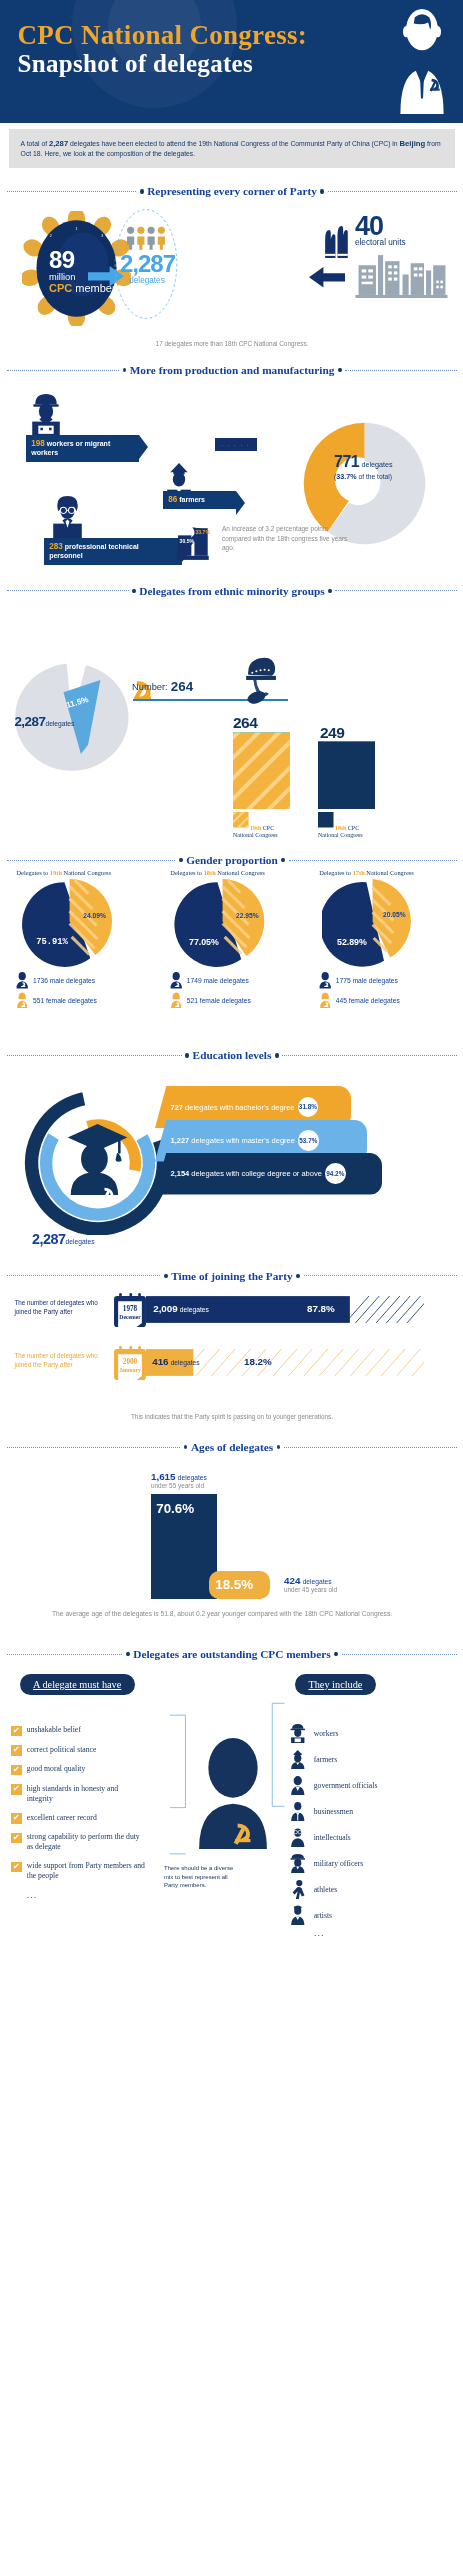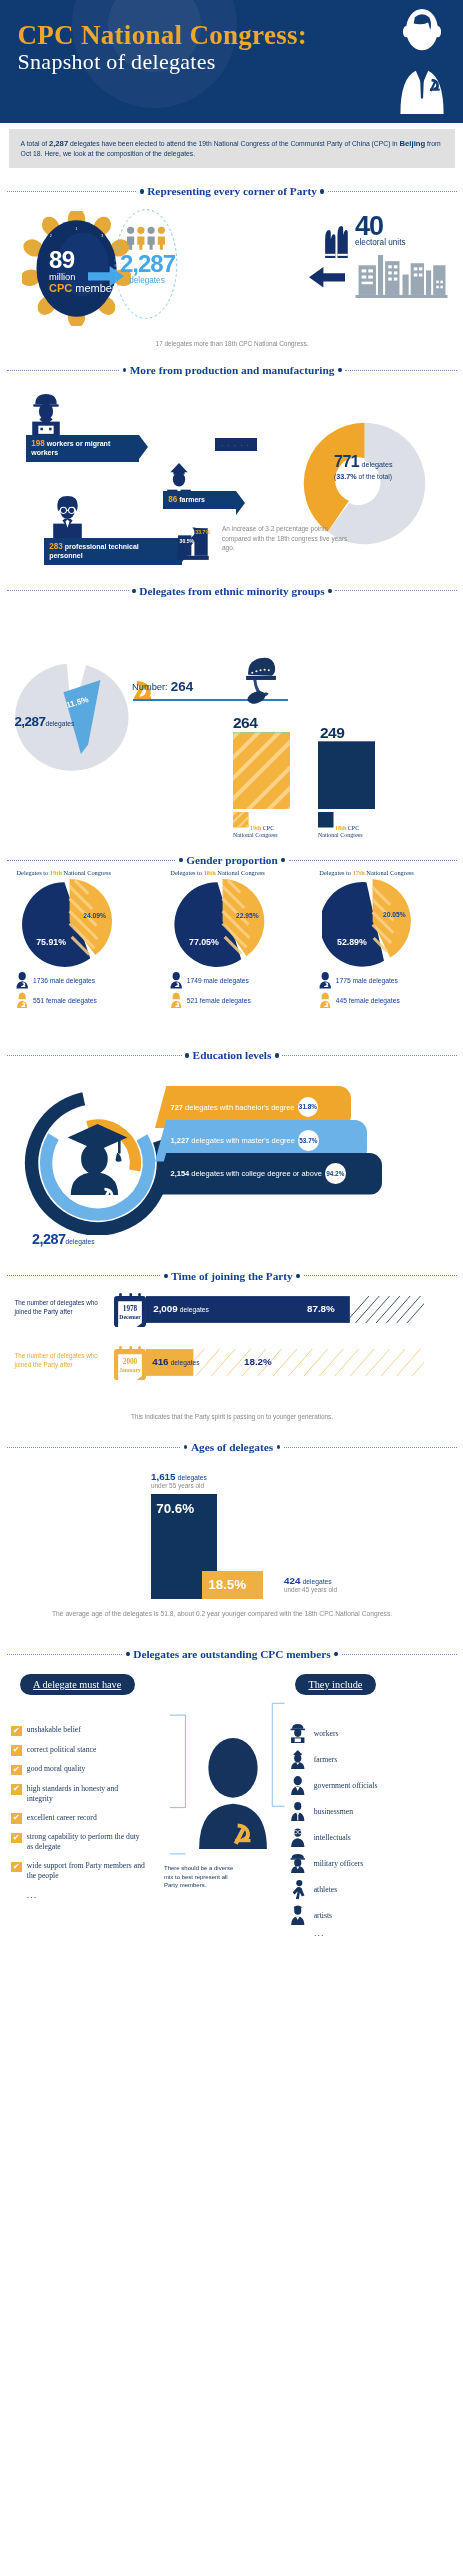--- a/index.html
+++ b/index.html
@@ -16,21 +16,21 @@
   .header::before{
     content:""; position:absolute; left:72px; top:-57px; width:165px; height:165px;
     border-radius:50%; background:rgba(255,255,255,.045);
   }
   .header::after{
     content:""; position:absolute; left:108px; top:-20.6px; width:93px; height:93px;
     border-radius:50%; background:rgba(255,255,255,.05);
   }
   .title-wrap { position:absolute; left:17.5px; top:19.6px; z-index:3; }
   .title1 { font-family:"Liberation Serif", serif; font-size:27px; font-weight:bold; color:#f0a62a; line-height:1.12; letter-spacing:0.3px;}
-  .title2 { font-family:"Liberation Serif", serif; font-size:22px; font-weight:normal; color:#fff; line-height:1.12; letter-spacing:0.3px;}
+  .title2 { font-family:"Liberation Serif", serif; font-size:25px; font-weight:bold; color:#fff; line-height:1.12; letter-spacing:0.3px;}
   .hero-person { position:absolute; right:11.3px; top:7.2px; width:62px; height:107px; z-index:3;}
 
   
   .intro {
     margin:6.2px 9.3px 0 9.3px; background:#e0e0e0; padding:8.8px 11.3px;
     font-size:6.8px; line-height:1.45; color:#123a6d;
   }
   .intro .big { font-size:7.7px; font-weight:bold; }
 
   
@@ -495,21 +495,21 @@
         <g stroke="#fbd286" stroke-width="6" clip-path="none" opacity=".85">
           <line x1="86" y1="20" x2="130" y2="64"></line>
             <line x1="86" y1="44" x2="138" y2="96"></line>
           <line x1="86" y1="68" x2="140" y2="122"></line>
             <line x1="86" y1="92" x2="134" y2="140"></line>
           <line x1="90" y1="118" x2="124" y2="152"></line>
             <line x1="96" y1="8" x2="122" y2="34"></line>
         </g>
       </g>
     </svg>
-    <div class="pie-pct-m" style="left:31px;top:68px;">75.91%</div>
+    <div class="pie-pct-m" style="left:31px;top:68px;font-family:Liberation Mono, monospace;">75.91%</div>
     <div class="pie-pct-f" style="left:78px;top:43px;">24.09%</div>
     <div class="grow">
       <svg width="12.4" height="16.5" viewBox="0 0 24 32">
         <ellipse cx="12" cy="8" rx="7" ry="8" fill="#14306a"></ellipse>
           <path d="M1 32 q0 -13 11 -14 q11 1 11 14 z" fill="#14306a"></path>
         <path d="M13 20 q5 0 5 4 q0 4 -5 4 l-1 -2 q3 0 3 -2 q0 -2 -3 -2 z M10 27 h8 v2 h-8 z" fill="#fff"></path>
       </svg>
       <span>1736 male delegates</span>
     </div>
     <div class="grow">
@@ -742,21 +742,21 @@
 </div>
 
 <div class="s7">
   <div class="age-lbl" style="left:151px; top:15.5px;">
     <div><span class="n">1,615</span> <span class="u">delegates</span></div>
     <div class="s">under 55 years old</div>
   </div>
   <div class="agebar" style="left:151px; top:39px; width:66px; height:105px; background:#11345f;">
     <div class="p" style="left:5.2px;top:7.2px;color:#fff;">70.6%</div>
   </div>
-  <div class="agebar" style="left:202px; top:116px; width:61px; height:28px; background:#f0b040;">
+  <div class="agebar" style="left:209px; top:116px; width:61px; height:28px; background:#f0b040;border-radius:10px;">
     <div class="p" style="left:6.2px;top:6.2px;color:#fff;">18.5%</div>
   </div>
   <div class="age-lbl" style="left:284px; top:120px;">
     <div><span class="n">424</span> <span class="u">delegates</span></div>
     <div class="s">under 45 years old</div>
   </div>
   <div style="position:absolute; left:52px; top:154px; width:371px; color:#8a8a8a; font-size:6.7px; line-height:1.5;">The average age of the delegates is 51.8, about 0.2 year younger compared with the 18th CPC National Congress.</div>
 </div>
 
 <div class="sec-title" style="margin-top:23px;">

